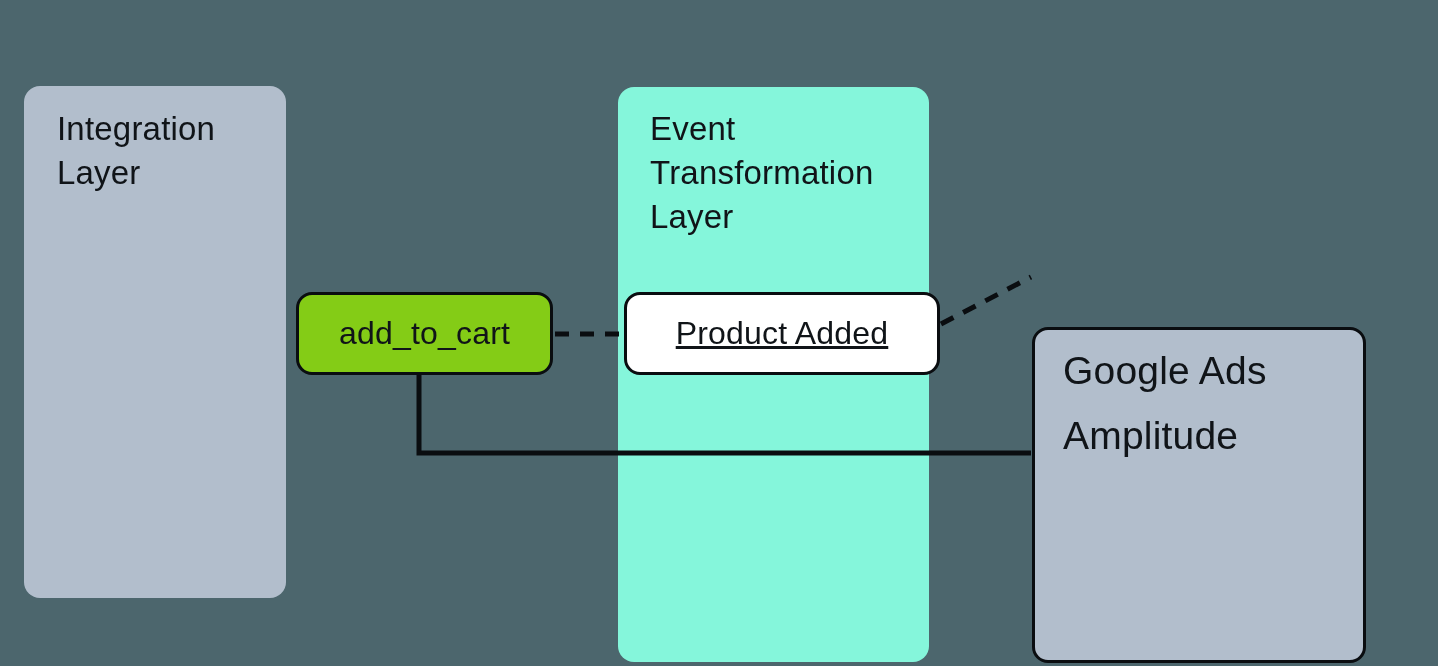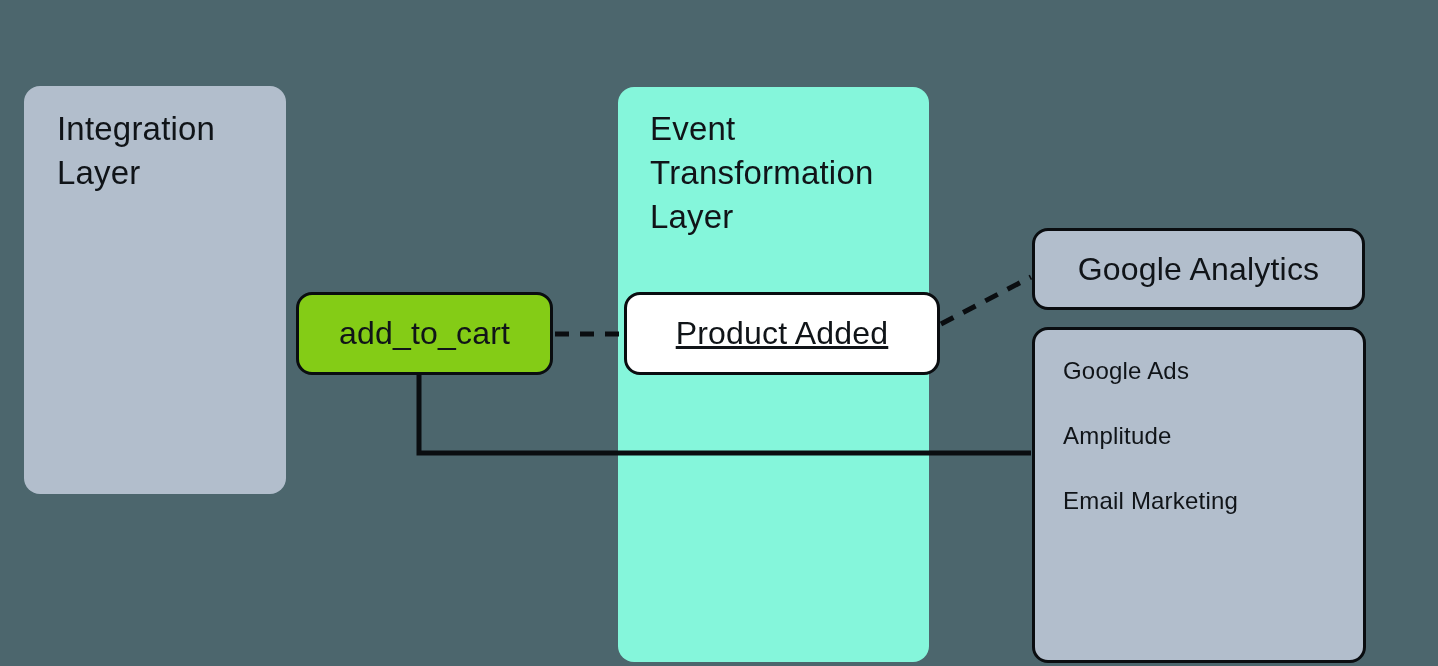--- a/index.html
+++ b/index.html
@@ -16,21 +16,21 @@
   }
   .panel {
     position: absolute;
     border-radius: 16px;
     box-sizing: border-box;
   }
   .panel-integration {
     left: 24px;
     top: 86px;
     width: 262px;
-    height: 408px;
+    height: 512px;
     background: #b2becc;
     padding: 21px 20px 0 33px;
   }
   .panel-transformation {
     left: 618px;
     top: 87px;
     width: 311px;
     height: 575px;
     background: #85f6db;
     padding: 20px 24px 0 32px;
@@ -82,21 +82,21 @@
     top: 327px;
     width: 334px;
     height: 336px;
     box-sizing: border-box;
     background: #b2becc;
     border: 3px solid #0a0d10;
     border-radius: 16px;
     padding: 8px 0 0 28px;
   }
   .destination-item {
-    font-size: 24px;
+    font-size: 39px;
     line-height: 65px;
     color: #101418;
     letter-spacing: 0.2px;
     white-space: nowrap;
   }
   .connectors {
     position: absolute;
     left: 0;
     top: 0;
     pointer-events: none;
@@ -133,23 +133,19 @@
   </svg>
 
   <div class="node node-add-to-cart">
     <span>add_to_cart</span>
   </div>
 
   <div class="node node-product-added">
     <span>Product Added</span>
   </div>
 
-  <div class="node node-google-analytics">
-    <span>Google Analytics</span>
-  </div>
 
   <div class="destinations-box">
     <div class="destination-item">Google Ads</div>
     <div class="destination-item">Amplitude</div>
-    <div class="destination-item">Email Marketing</div>
   </div>
 
 </div>
 
 </body></html>

